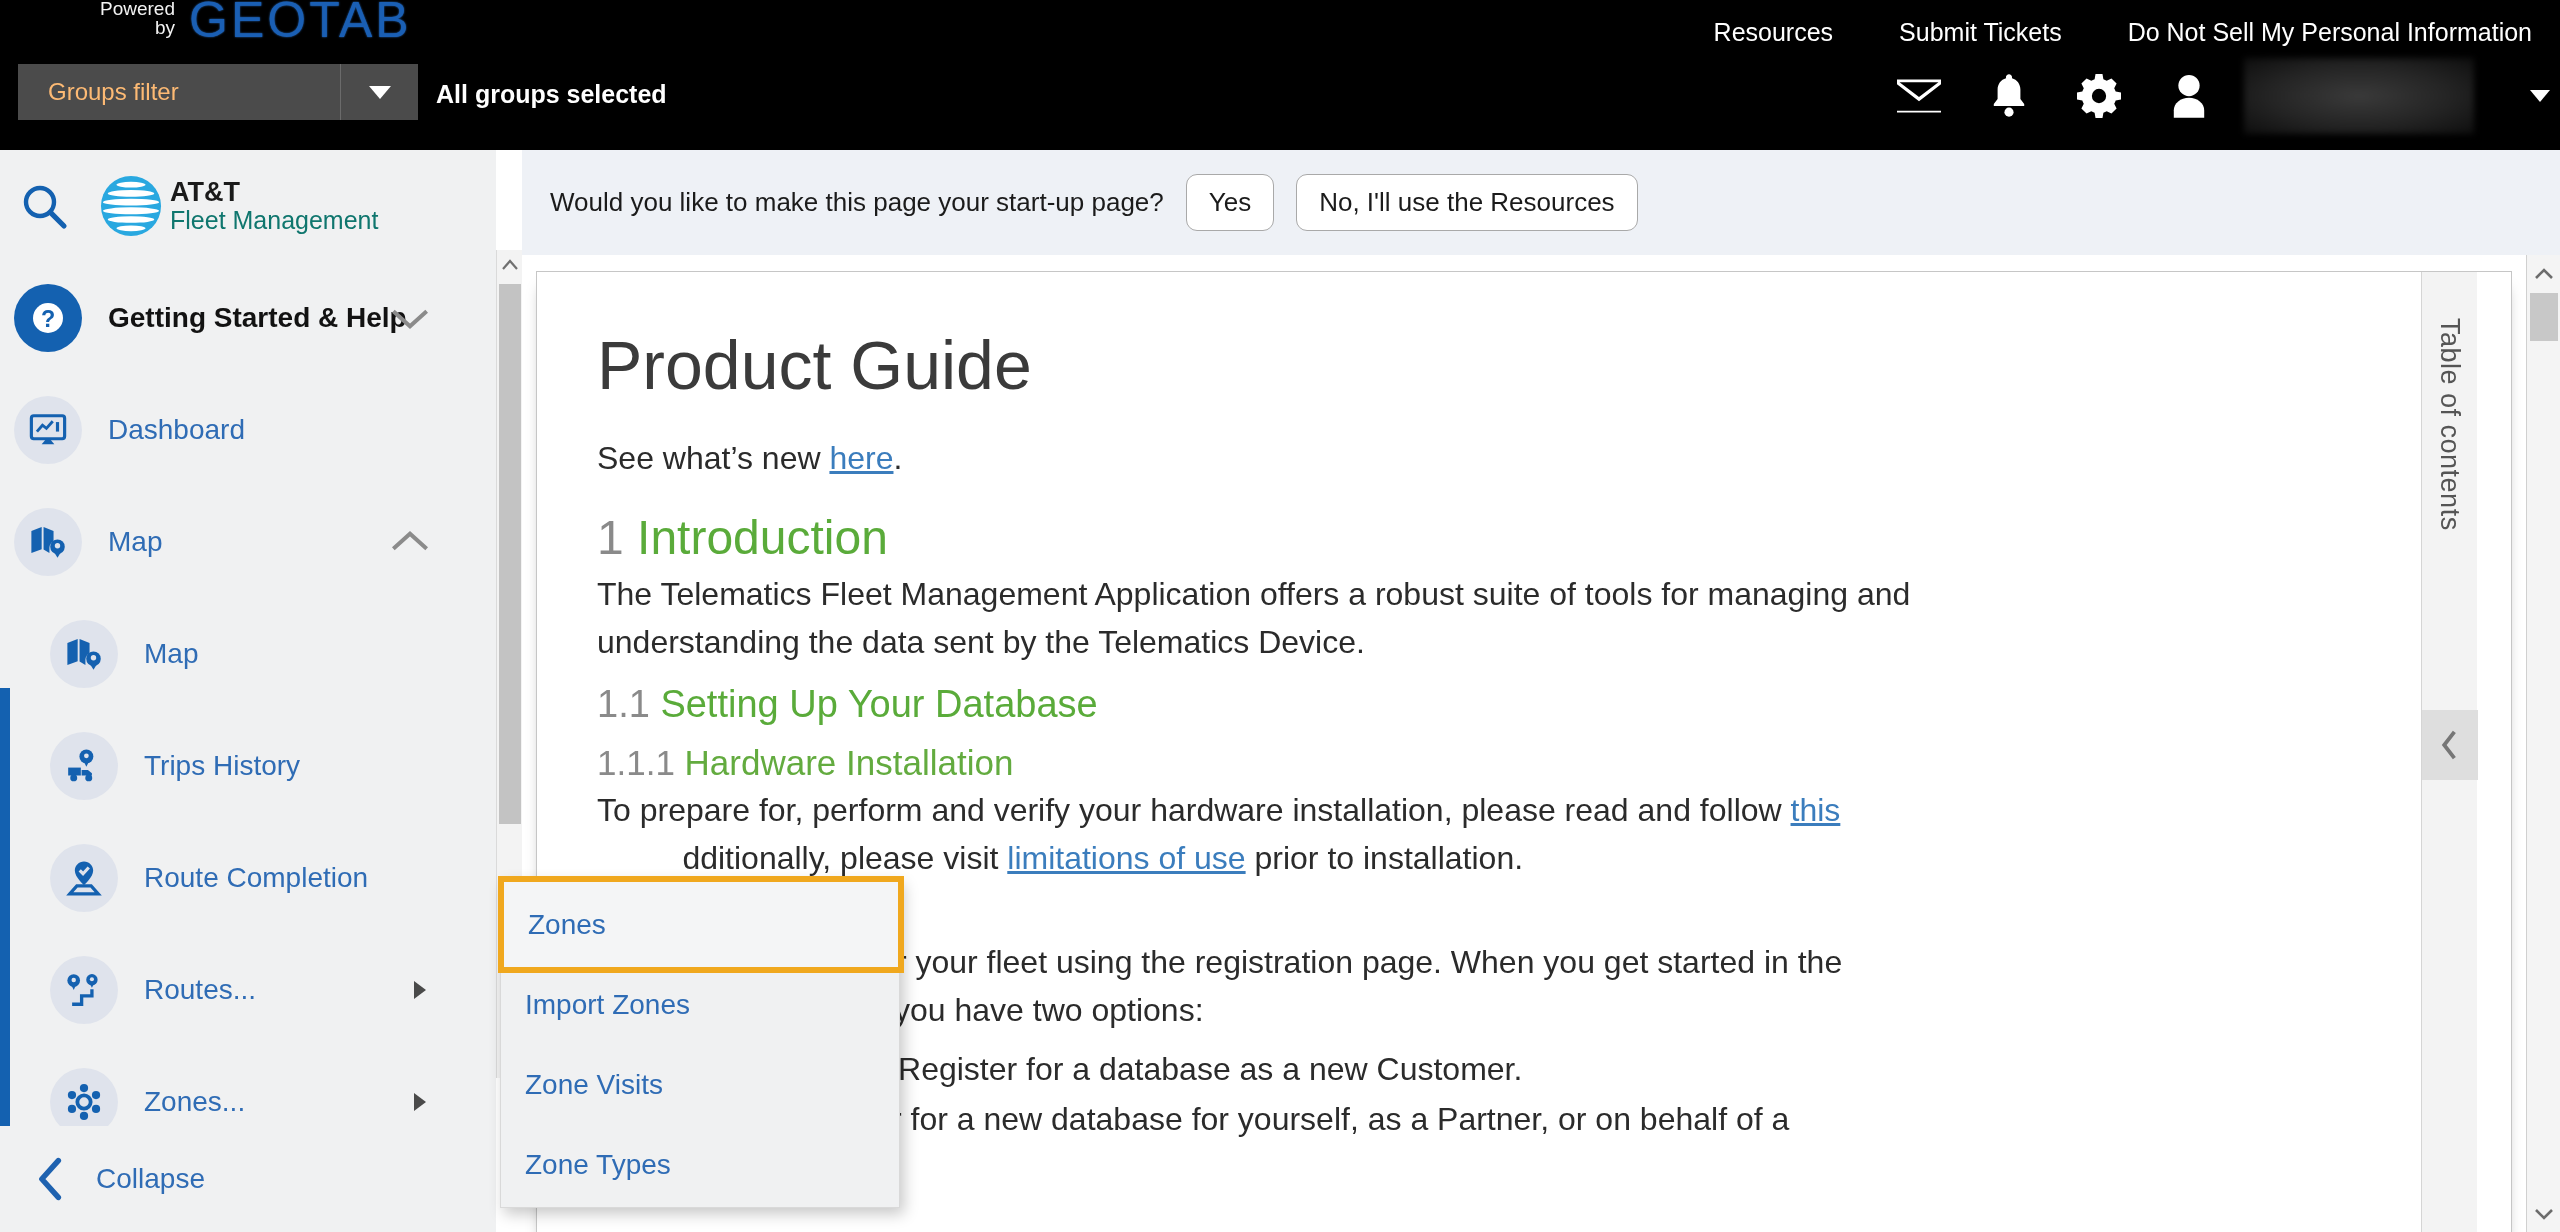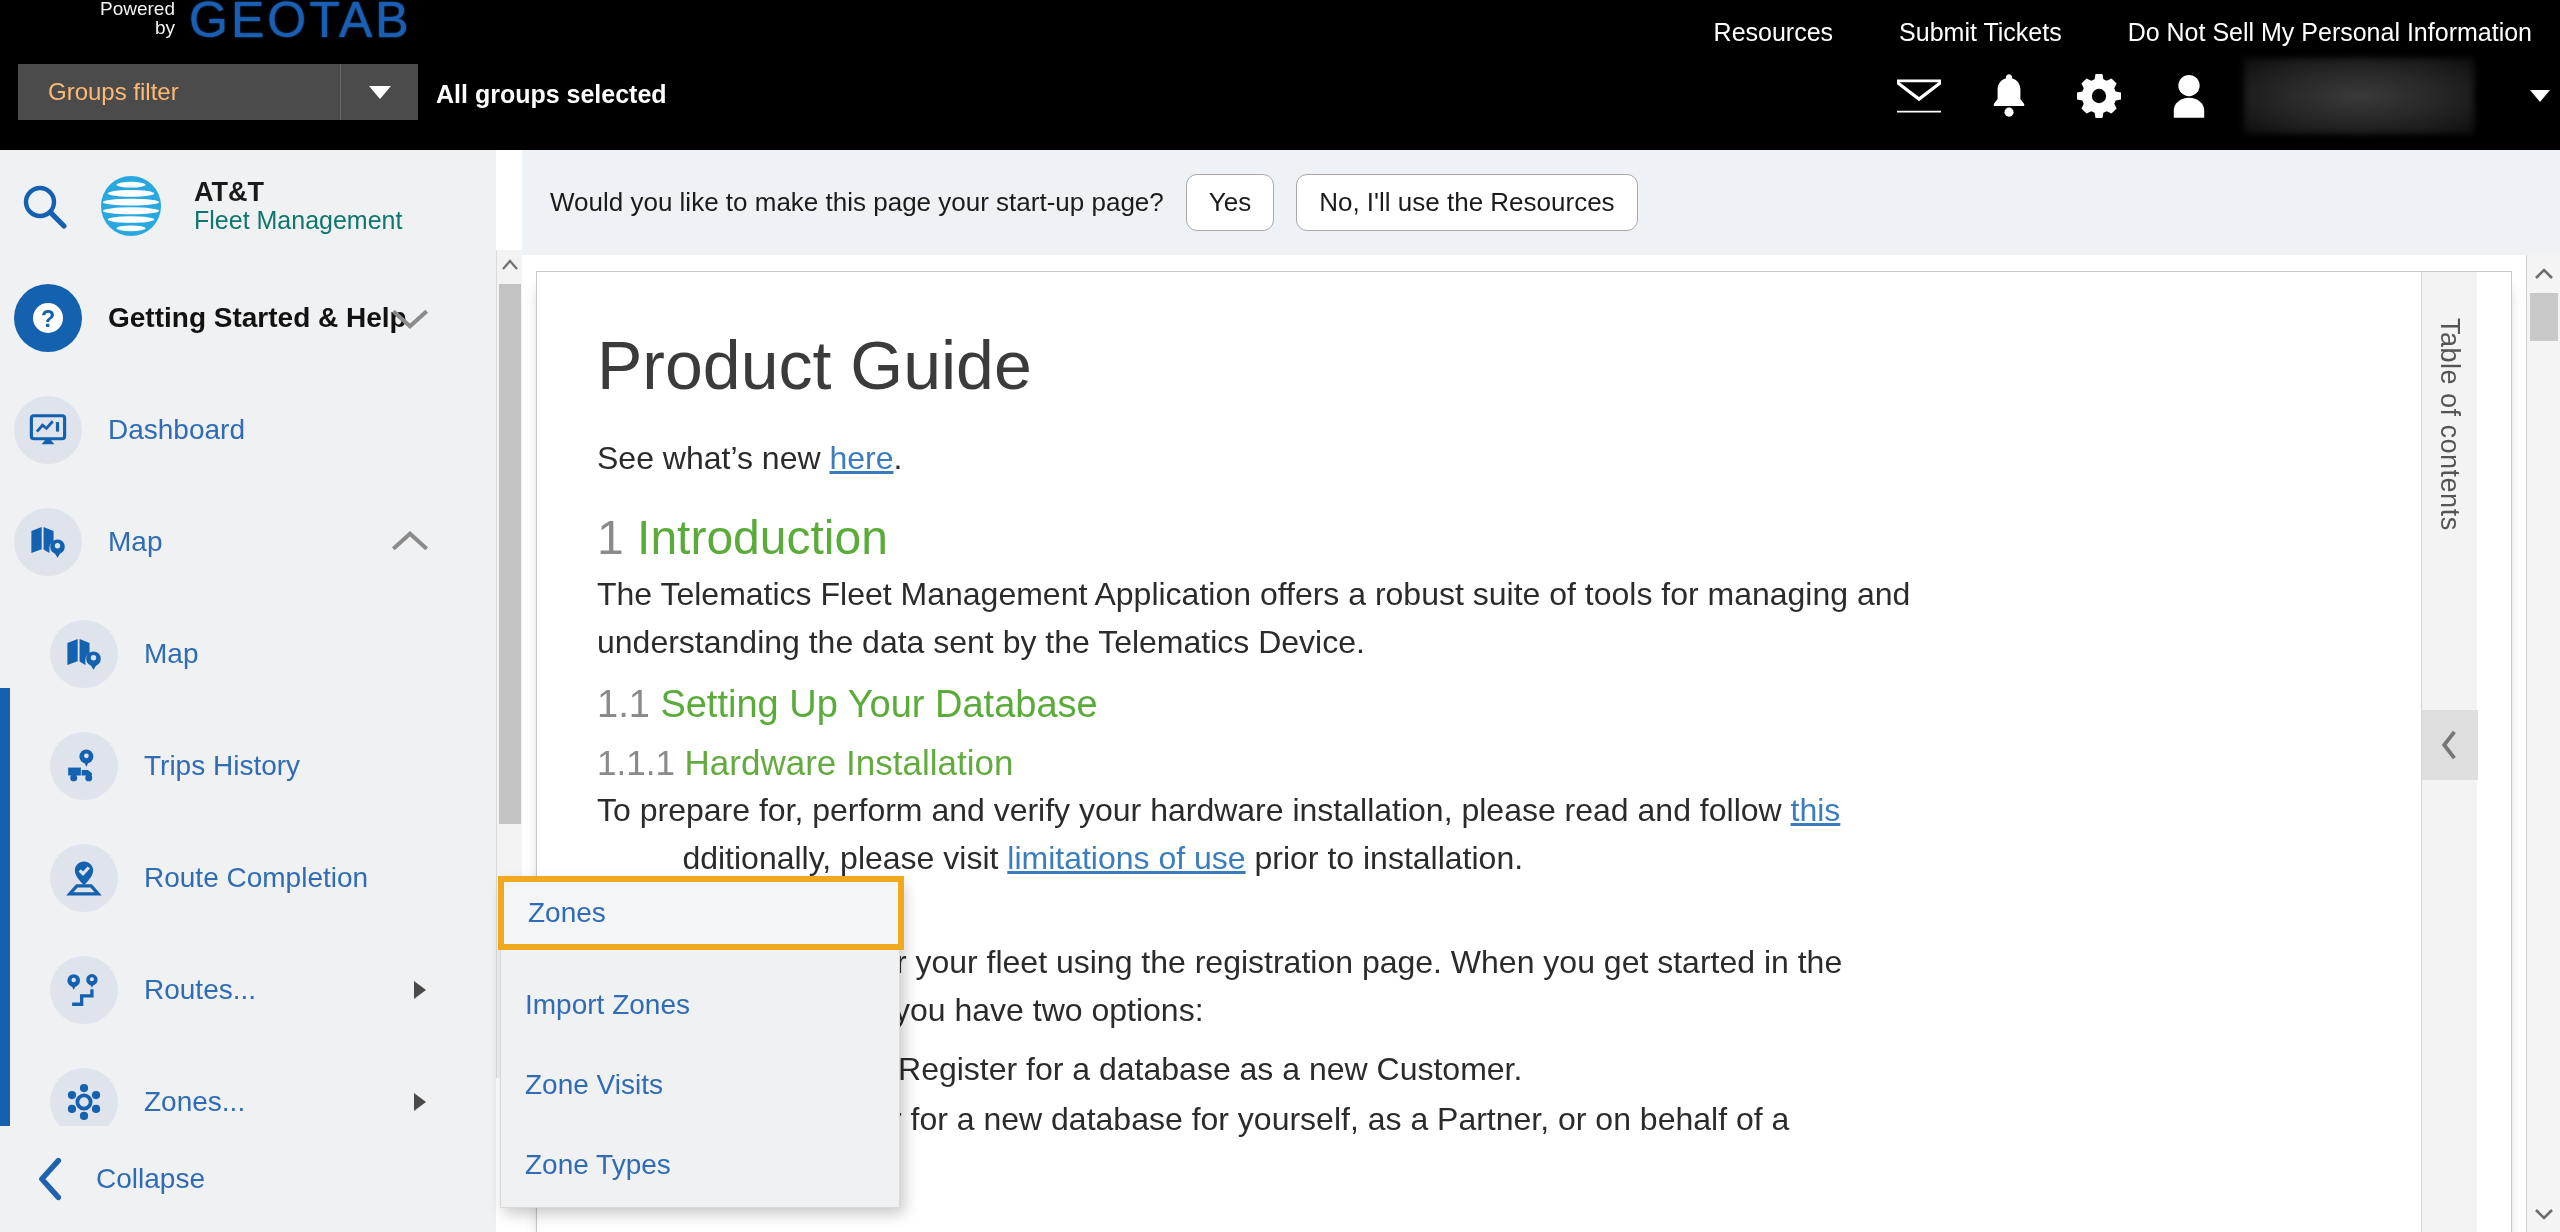--- a/index.html
+++ b/index.html
@@ -77,21 +77,21 @@
 
   
   .sidebar {
     position:absolute; left:0; top:150px; width:496px; height:1082px;
     background:#f0f1f2;
   }
   .sb-top {
     height:112px; display:flex; align-items:center; gap:28px; padding-left:16px;
   }
   .sb-search { width:56px;height:56px;display:flex;align-items:center;justify-content:center; }
-  .att-logo { display:flex; align-items:center; gap:32px; }
+  .att-logo { display:flex; align-items:center; gap:8px; }
   .att-globe { width:62px;height:62px; }
   .att-text .l1 { font-size:27px; font-weight:bold; color:#1a1a1a; line-height:28px; }
   .att-text .l2 { font-size:25px; color:#0f766e; line-height:28px; }
 
   .sb-item {
     height:112px; display:flex; align-items:center; padding-left:6px;
     position:relative; cursor:pointer;
   }
   .sb-item .bubble {
     width:68px;height:68px;border-radius:50%; background:#dfe3ec;
@@ -217,21 +217,21 @@
     position:absolute; left:500px; top:878px; width:400px; height:330px;
     background:#f0f1f2; border:1px solid #d9d9d9;
     box-shadow: 4px 6px 14px rgba(0,0,0,0.22);
     z-index:50;
   }
   .flyout .fi {
     height:80px; display:flex; align-items:center; padding-left:24px;
     font-size:28px; color:#2f6cb5; cursor:pointer;
   }
   .flyout .fi.hl {
-    position:absolute; left:-3px; top:-3px; width:406px; height:74px;
+    position:absolute; left:-3px; top:-3px; width:406px; height:97px;
     border:6px solid #f0a81e; background:#f4f5f6;
     padding-left:24px;
   }
   .flyout .spacer { height:86px; }
 
   svg { display:block; }
 </style>
 </head>
 <body>
 

